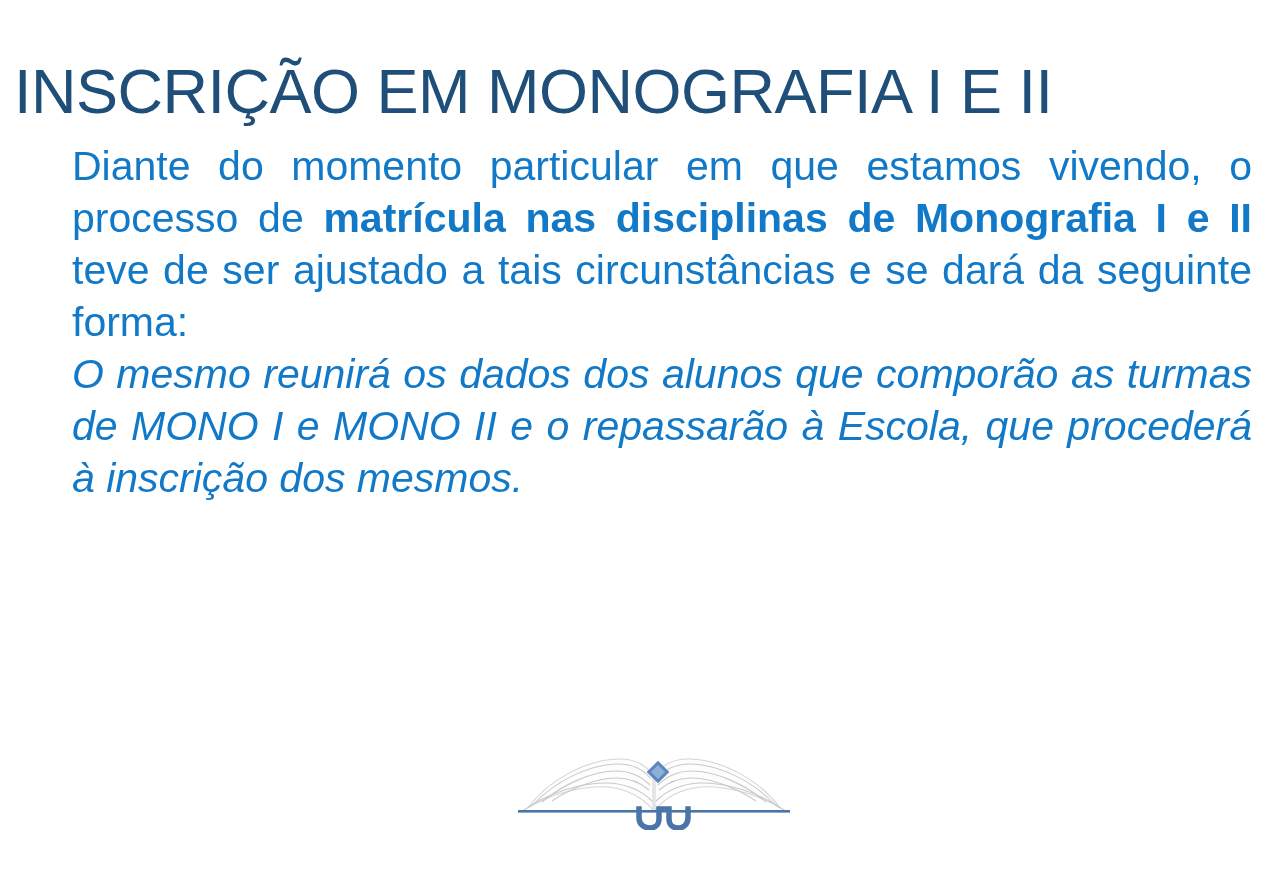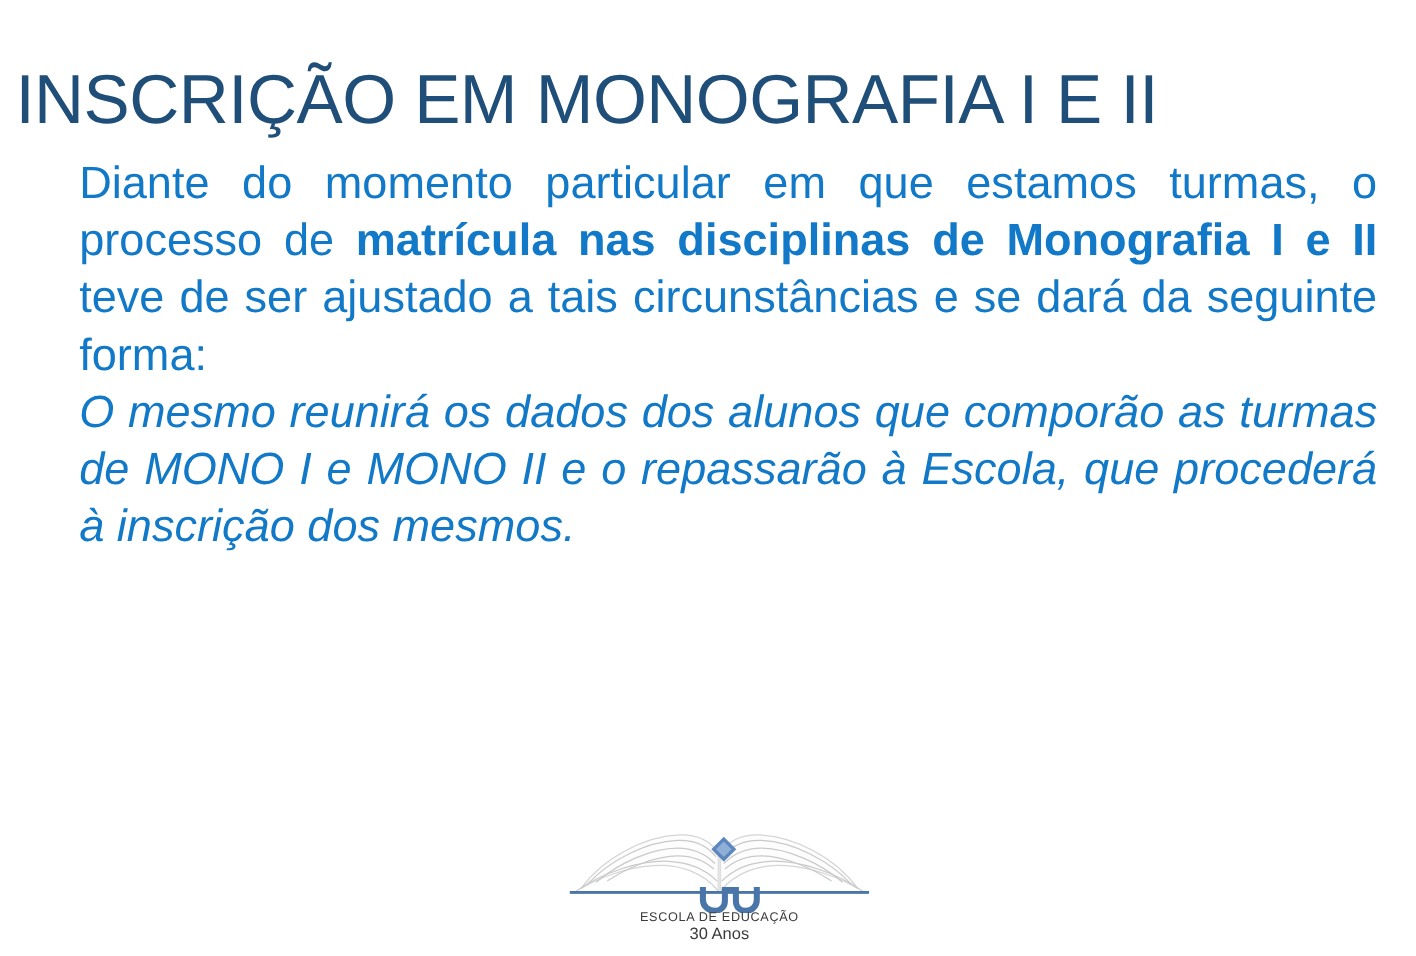--- a/index.html
+++ b/index.html
@@ -94,21 +94,21 @@
 </head>
 <body>
 
 <div class="slide" style="background: rgb(255, 255, 255);">
 
   <h1 class="slide-title" style="color: rgb(31, 78, 121);">INSCRIÇÃO EM MONOGRAFIA I E II</h1>
 
   <div class="body-block">
 
     <p class="para" style="color: rgb(17, 121, 199);">
-      <span>Diante do momento particular em que estamos turmas, o processo de </span><span class="b">matrícula nas disciplinas de Monografia I e II</span><span> teve de ser ajustado a tais circunstâncias e se dará da seguinte forma:</span>
+      <span>Diante do momento particular em que estamos vivendo, o processo de </span><span class="b">matrícula nas disciplinas de Monografia I e II</span><span> teve de ser ajustado a tais circunstâncias e se dará da seguinte forma:</span>
     </p>
 
 
     <p class="para" style="color: rgb(17, 121, 199);">
       <span>O mesmo reunirá os dados dos alunos que comporão as turmas de MONO I e MONO II e o repassarão à Escola, que procederá à inscrição dos mesmos.</span>
     </p>
 
   </div>
 
   <div class="logo">
@@ -132,19 +132,15 @@
 
       <g>
         <rect x="142" y="12" width="16" height="16" transform="rotate(45 150 20)" fill="#5B86BE"></rect>
         <rect x="145" y="15" width="10" height="10" transform="rotate(45 150 20)" fill="#8FAFD6"></rect>
       </g>
 
       <rect x="10" y="58" width="272" height="2.6" fill="#4A75A8"></rect>
 
       <path d="M131 57 L131 66 C131 73, 137 76, 142 76 C 147 76, 151 72.5, 151 67 L151 57 L161 57 L161 67 C161 73, 165 76, 170 76 C 175 76, 180 72.5, 180 66 L180 57" fill="none" stroke="#4A75A8" stroke-width="5.5" stroke-linecap="square"></path>
     </svg>
-    <div class="logo-caption" style="color: rgb(59, 59, 59);">
-      <span class="l1">ESCOLA DE EDUCAÇÃO</span>
-      <span class="l2">30 Anos</span>
-    </div>
   </div>
 
 </div>
 
 </body></html>

